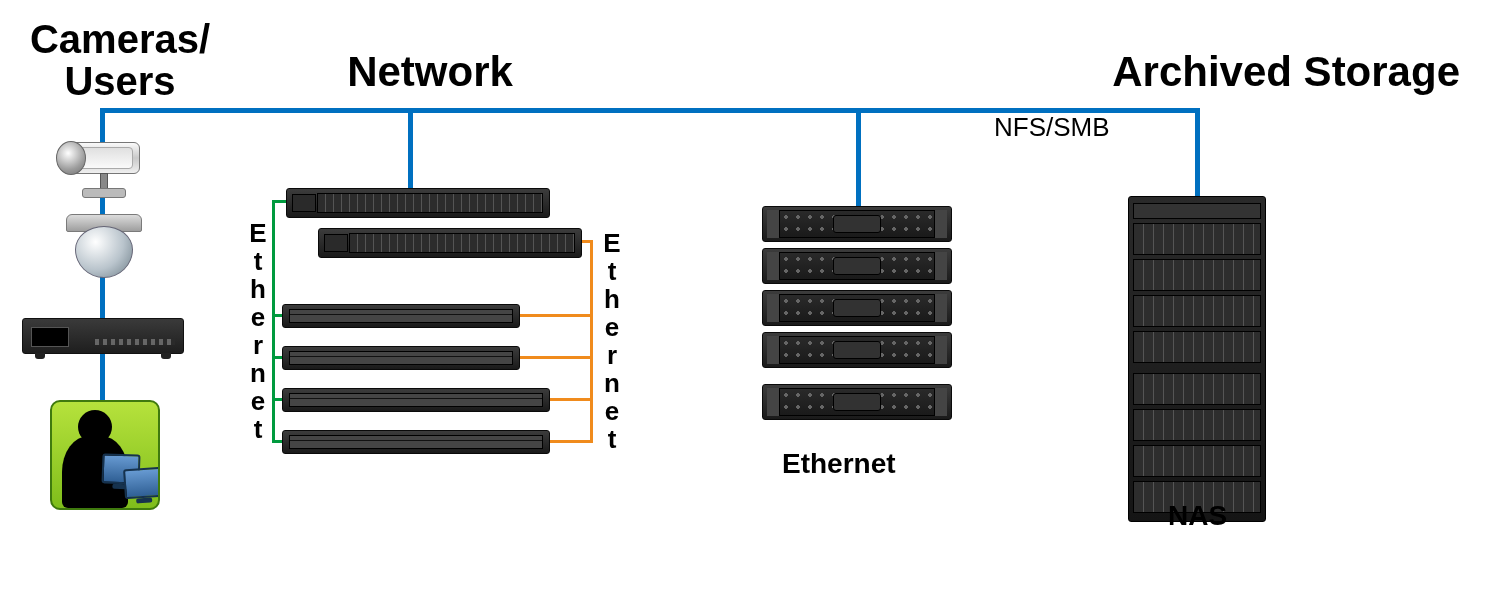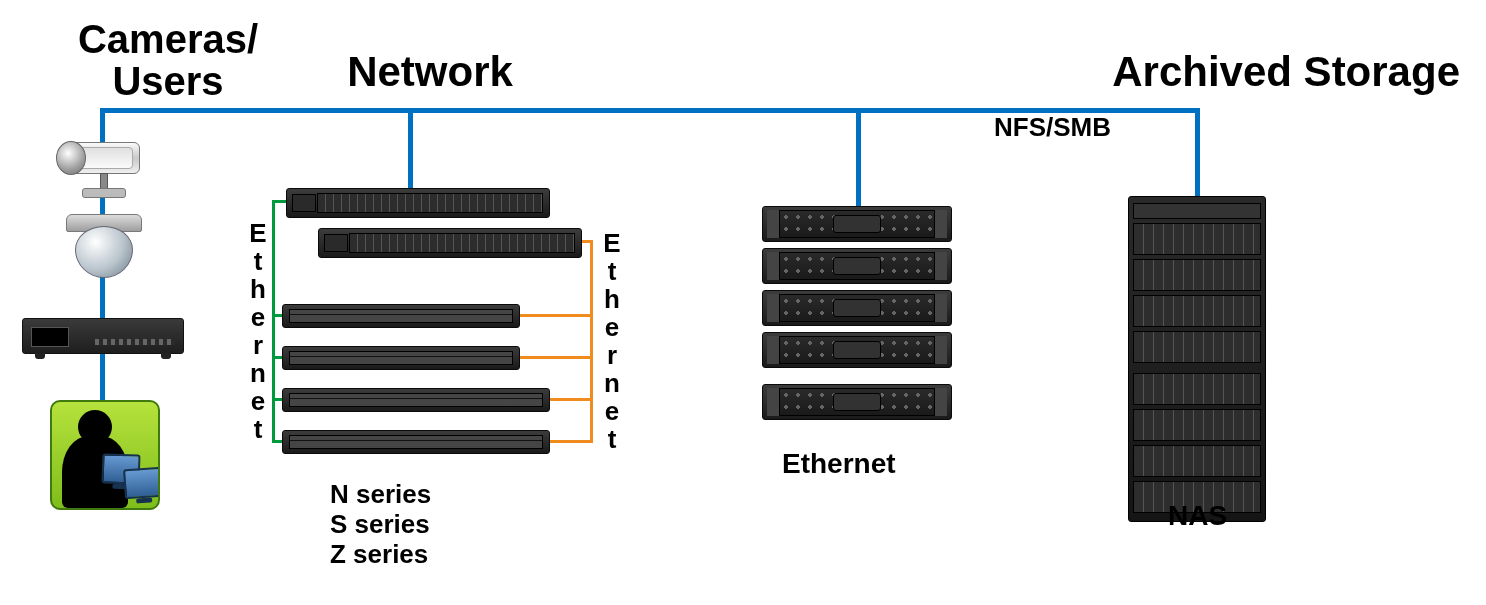--- a/index.html
+++ b/index.html
@@ -224,32 +224,32 @@
   .gline-v{position:absolute; width:3px; background:#009a3e;}
   .gline-h{position:absolute; height:3px; background:#009a3e;}
   .oline-v{position:absolute; width:3px; background:#f08b1d;}
   .oline-h{position:absolute; height:3px; background:#f08b1d;}
 </style>
 </head>
 <body>
 
 <div class="stage">
 
-  <div class="heading" style="left:0; top:18px; width:240px; font-size:40px;margin-left:48px;">Cameras/
+  <div class="heading" style="left:0; top:18px; width:240px; font-size:40px;">Cameras/
 Users</div>
   <div class="heading" style="left:300px; top:50px; width:260px; font-size:42px;">Network</div>
   <div class="heading" style="left:960px; top:50px; width:500px; font-size:42px;text-align:right;">Archived Storage</div>
 
   <div class="hline" style="left:100px; top:108px; width:1100px;"></div>
   <div class="vline" style="left:100px; top:108px; height:320px;"></div>
   <div class="vline" style="left:408px; top:108px; height:80px;"></div>
   <div class="vline" style="left:856px; top:108px; height:100px;"></div>
   <div class="vline" style="left:1195px; top:108px; height:90px;"></div>
 
-  <div class="label" style="left:994px; top:112px; font-size:26px; font-weight:700;">NFS/SMB</div>
+  <div class="label" style="left:994px; top:112px; font-size:26px; font-weight:400;">NFS/SMB</div>
 
   <div class="camera" style="left:42px; top:132px;">
     <div class="cam-body"></div>
       <div class="cam-lens"></div>
       <div class="cam-foot"></div>
       <div class="cam-base"></div>
   </div>
   <div class="dome" style="left:66px; top:214px;">
     <div class="dome-top"></div>
       <div class="dome-ball"></div>
@@ -295,23 +295,20 @@
   <div class="gline-h" style="left:272px; top:398px; width:10px;"></div>
   <div class="gline-h" style="left:272px; top:440px; width:10px;"></div>
 
   <div class="oline-v" style="left:590px; top:240px; height:202px;"></div>
   <div class="oline-h" style="left:582px; top:240px; width:11px;"></div>
   <div class="oline-h" style="left:520px; top:314px; width:73px;"></div>
   <div class="oline-h" style="left:520px; top:356px; width:73px;"></div>
   <div class="oline-h" style="left:550px; top:398px; width:43px;"></div>
   <div class="oline-h" style="left:550px; top:440px; width:43px;"></div>
 
-  <div class="subhead" style="left:330px; top:480px; font-size:26px; text-align:left; white-space:pre; line-height:1.15;">N series
-S series
-Z series</div>
 
   <div class="rack-unit srv" style="left:762px; top:206px; width:190px; height:36px;">
       <div class="srv-face"></div>
       <div class="srv-badge"></div>
     </div>
   <div class="rack-unit srv" style="left:762px; top:248px; width:190px; height:36px;">
       <div class="srv-face"></div>
       <div class="srv-badge"></div>
     </div>
   <div class="rack-unit srv" style="left:762px; top:290px; width:190px; height:36px;">

